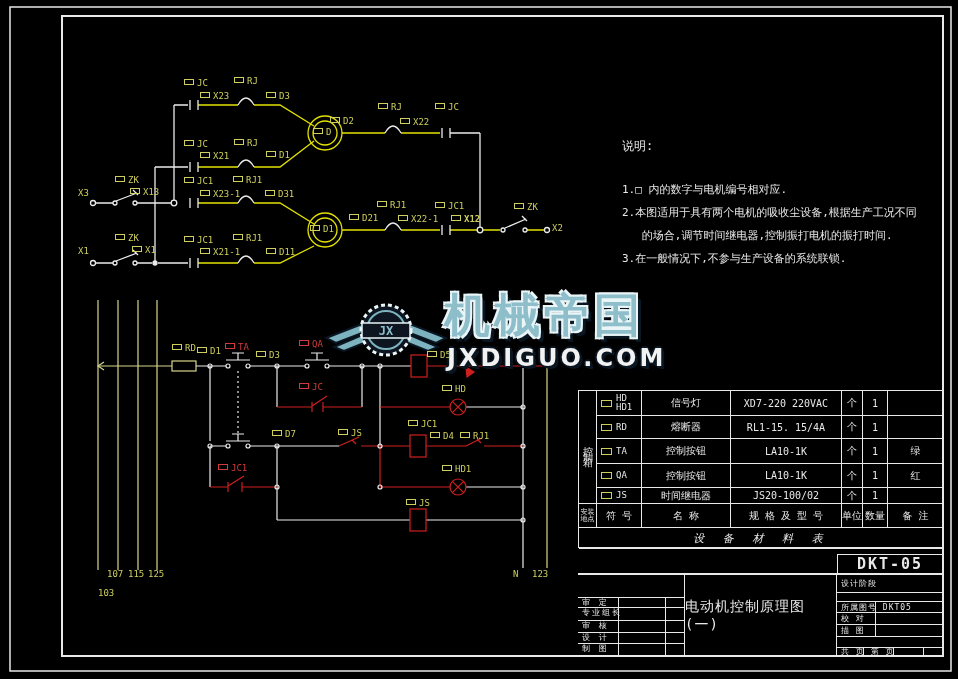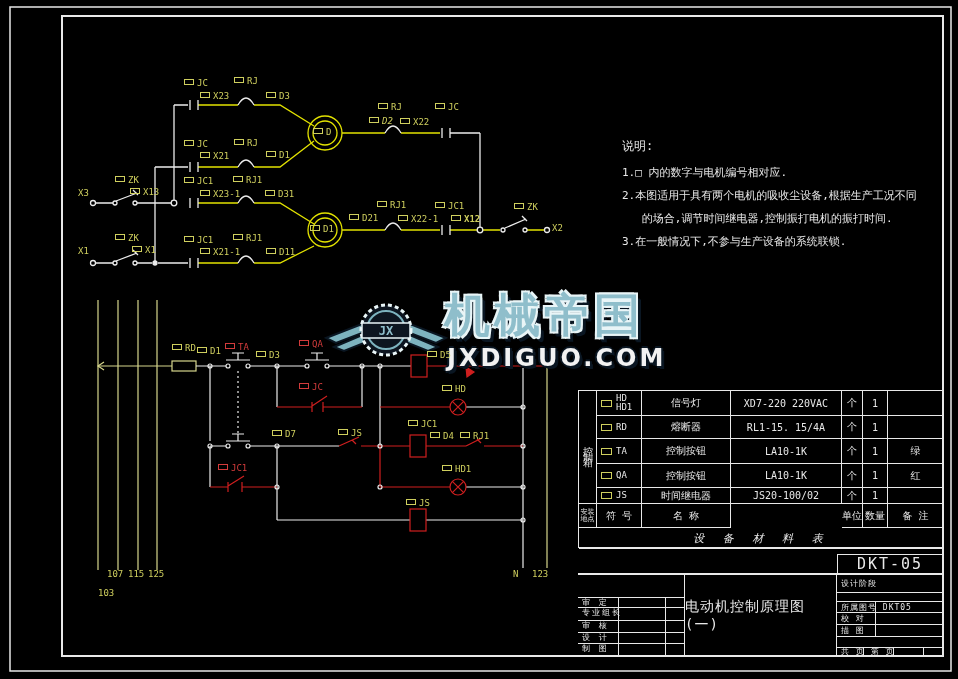--- a/index.html
+++ b/index.html
@@ -6,21 +6,21 @@
   #stage{position:relative;width:958px;height:679px;background:#000;overflow:hidden;
          font-family:"DejaVu Sans Mono","Liberation Sans",sans-serif;}
   #wires{position:absolute;left:0;top:0;}
   .lbl{position:absolute;font-size:9px;line-height:9px;white-space:pre;letter-spacing:0;}
   .lbl.y{color:#cfcf5e;}
   .lbl.r{color:#d23b3b;}
   .lbl .box{display:inline-block;width:8px;height:4px;border:1px solid currentColor;
             margin-right:3px;vertical-align:1px;}
   
   #notes{position:absolute;left:622px;top:138px;width:320px;color:#e8e8e8;}
-  #notes .h{font-size:12px;margin-bottom:6px;}
+  #notes .h{font-size:12px;margin-bottom:23px;}
   #notes .ln{font-size:11px;line-height:23px;white-space:pre;}
   
   #wm-brand{position:absolute;left:444px;top:292px;font-size:46px;font-weight:bold;line-height:1;
             letter-spacing:4px;color:#8fbecb;font-family:"DejaVu Sans","Liberation Sans",sans-serif;
             text-shadow:-2px -2px 0 #e9f5f7,2px -2px 0 #e9f5f7,-2px 2px 0 #e9f5f7,2px 2px 0 #e9f5f7,4px 4px 0 #0a1622,5px 5px 0 #0a1622;}
   #wm-site{position:absolute;left:447px;top:344px;font-size:24px;font-weight:bold;letter-spacing:3px;
            color:#f2f2f2;font-family:"DejaVu Sans","Liberation Sans",sans-serif;
            text-shadow:-2px 0 0 #0a1622,2px 0 0 #0a1622,0 -2px 0 #0a1622,0 2px 0 #0a1622,3px 3px 0 #0a1622;}
   #wm-logo{position:absolute;left:324px;top:288px;}
   
@@ -34,21 +34,21 @@
   #eq-table .sym{justify-content:flex-start;padding-left:4px;font-size:9px;white-space:pre-line;line-height:9px;}
   #eq-table .sbox{display:inline-block;width:9px;height:5px;border:1px solid #cfcf5e;margin-right:4px;flex:none;}
   #eq-table .vert{writing-mode:vertical-rl;letter-spacing:6px;font-size:10px;}
   #eq-table .tiny{font-size:7px;line-height:7px;text-align:center;white-space:pre-line;}
   #eq-table .cap{font-size:11px;letter-spacing:6px;}
   
   #title-block{position:absolute;left:578px;top:548px;width:365px;height:108px;color:#e8e8e8;}
   #tb-band{position:absolute;left:0;top:0;width:365px;height:27px;border-bottom:2px solid #e8e8e8;box-sizing:border-box;}
   #tb-dkt{position:absolute;right:0;top:6px;width:106px;height:20px;border:1px solid #e8e8e8;
           box-sizing:border-box;display:flex;align-items:center;justify-content:center;
-          font-size:15px;font-weight:normal;letter-spacing:2px;}
+          font-size:15px;font-weight:bold;letter-spacing:2px;}
   #tb-left{position:absolute;left:0;top:27px;width:107px;height:81px;border-right:1px solid #e8e8e8;box-sizing:border-box;}
   #tb-left .row{position:absolute;left:0;width:107px;border-top:1px solid #e8e8e8;font-size:8px;line-height:10px;
                 padding-left:4px;box-sizing:border-box;letter-spacing:2px;}
   #tb-left .v{position:absolute;top:22px;height:59px;width:1px;background:#e8e8e8;}
   #tb-center{position:absolute;left:107px;top:27px;width:152px;height:81px;border-right:1px solid #e8e8e8;
              box-sizing:border-box;display:flex;align-items:center;justify-content:center;}
   #tb-title{font-size:14px;letter-spacing:1px;}
   #tb-right{position:absolute;left:259px;top:27px;width:106px;height:81px;box-sizing:border-box;font-size:8px;}
   #tb-right .rrow{position:absolute;left:0;width:106px;border-bottom:1px solid #e8e8e8;box-sizing:border-box;
                   padding-left:4px;letter-spacing:1px;display:flex;align-items:center;}
@@ -226,21 +226,21 @@
       <span class="lbl y" style="left: 233px; top: 234px;"><i class="box"></i>RJ1</span>
       <span class="lbl y" style="left: 266px; top: 248px;"><i class="box"></i>D11</span>
       <span class="lbl y" style="left: 78px; top: 189px;">X3</span>
       <span class="lbl y" style="left: 115px; top: 176px;"><i class="box"></i>ZK</span>
       <span class="lbl y" style="left: 130px; top: 188px;"><i class="box"></i>X13</span>
       <span class="lbl y" style="left: 78px; top: 247px;">X1</span>
       <span class="lbl y" style="left: 115px; top: 234px;"><i class="box"></i>ZK</span>
       <span class="lbl y" style="left: 132px; top: 246px;"><i class="box"></i>X1</span>
       <span class="lbl y" style="left: 313px; top: 128px;"><i class="box"></i>D</span>
       <span class="lbl y" style="left: 310px; top: 225px;"><i class="box"></i>D1</span>
-      <span class="lbl y" style="left: 369px; top: 117px; font-style: italic;"><i class="box"></i>D2</span>
+      <span class="lbl y" style="left: 330px; top: 117px;"><i class="box"></i>D2</span>
       <span class="lbl y" style="left: 378px; top: 103px;"><i class="box"></i>RJ</span>
       <span class="lbl y" style="left: 400px; top: 118px;"><i class="box"></i>X22</span>
       <span class="lbl y" style="left: 435px; top: 103px;"><i class="box"></i>JC</span>
       <span class="lbl y" style="left: 349px; top: 214px;"><i class="box"></i>D21</span>
       <span class="lbl y" style="left: 377px; top: 201px;"><i class="box"></i>RJ1</span>
       <span class="lbl y" style="left: 398px; top: 215px;"><i class="box"></i>X22-1</span>
       <span class="lbl y" style="left: 435px; top: 202px;"><i class="box"></i>JC1</span>
       <span class="lbl y" style="left: 451px; top: 215px; font-weight: bold;"><i class="box"></i>X12</span>
       <span class="lbl y" style="left: 514px; top: 203px;"><i class="box"></i>ZK</span>
       <span class="lbl y" style="left: 552px; top: 224px;">X2</span>
@@ -298,20 +298,21 @@
       <div class="cell sym" style="grid-area: 5 / 2 / span 1 / span 1;"><span class="sbox"></span><span style="white-space: pre-line;">JS</span></div>
       <div class="cell " style="grid-area: 5 / 3 / span 1 / span 1;">时间继电器</div>
       <div class="cell " style="grid-area: 5 / 4 / span 1 / span 1;">JS20-100/02</div>
       <div class="cell " style="grid-area: 5 / 5 / span 1 / span 1;">个</div>
       <div class="cell " style="grid-area: 5 / 6 / span 1 / span 1;">1</div>
       <div class="cell " style="grid-area: 5 / 7 / span 1 / span 1;"></div>
       <div class="cell tiny" style="grid-area: 6 / 1 / span 1 / span 1;">安装
 地点</div>
       <div class="cell " style="grid-area: 6 / 2 / span 1 / span 1;">符 号</div>
       <div class="cell " style="grid-area: 6 / 3 / span 1 / span 1;">名  称</div>
+      <div class="cell " style="grid-area: 6 / 4 / span 1 / span 1;">规 格 及 型 号</div>
       <div class="cell " style="grid-area: 6 / 5 / span 1 / span 1;">单位</div>
       <div class="cell " style="grid-area: 6 / 6 / span 1 / span 1;">数量</div>
       <div class="cell " style="grid-area: 6 / 7 / span 1 / span 1;">备 注</div>
       <div class="cell cap" style="grid-area: 7 / 1 / span 1 / span 7; font-style: italic;">设 备 材 料 表</div>
     </div>
 
   <div id="title-block">
     <div id="tb-band">
       <div id="tb-dkt">DKT-05</div>
     </div>

